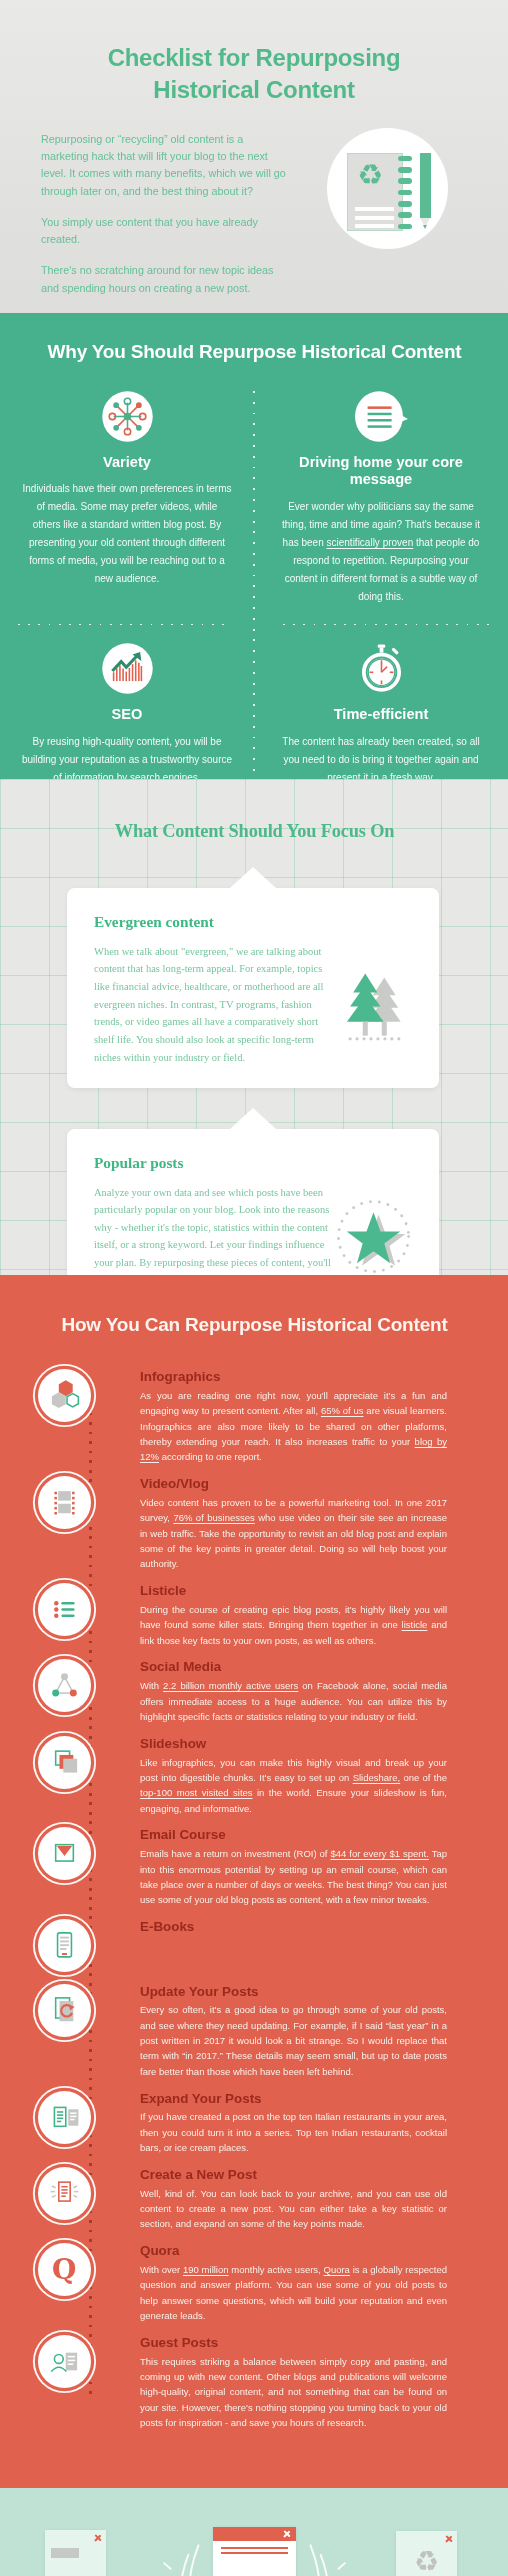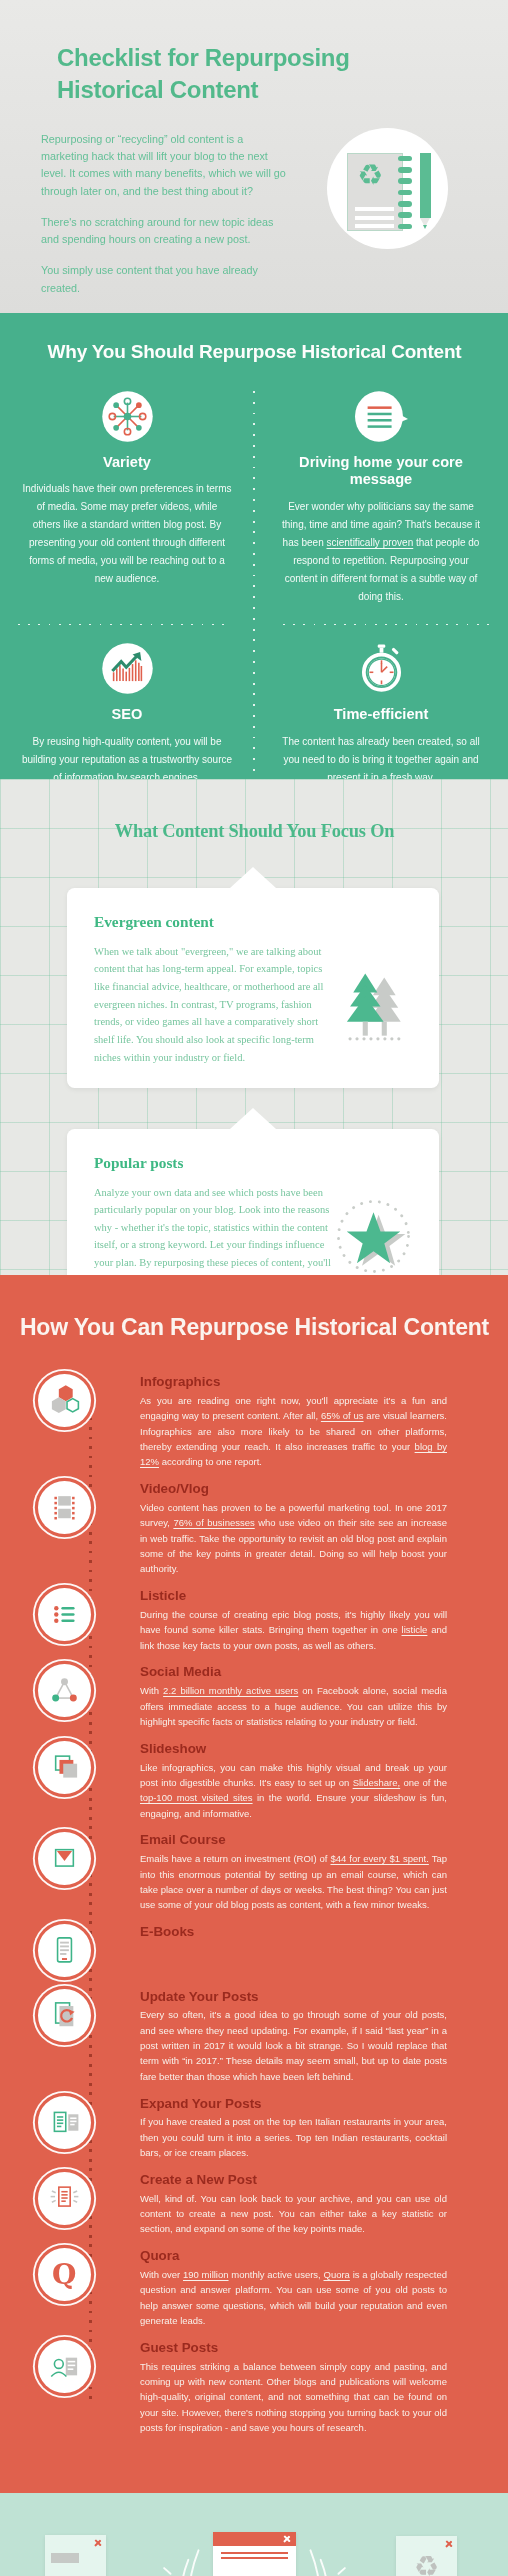--- a/index.html
+++ b/index.html
@@ -1,21 +1,21 @@
 <!DOCTYPE html>
 <html style="font-size:10.2px"><head>
 <meta charset="utf-8">
 <style>
   html,body{margin:0;padding:0;}
   body{width:509px;font-family:"Liberation Sans","DejaVu Sans",sans-serif;background:#fff;}
   *{box-sizing:border-box;}
 
   
   .intro{width:509px;height:313px;background:linear-gradient(180deg,#e9e9e7 0%,#e2e2e0 55%,#dddddb 100%);overflow:hidden;}
-  .intro h1{margin:0;padding-top:42px;text-align:left;font-size:24px;line-height:1.32;font-weight:bold;color:#52b98b;letter-spacing:-0.3px;width:394px;margin-left:57px;}
+  .intro h1{margin:0;padding-top:42px;text-align:center;font-size:24px;line-height:1.32;font-weight:bold;color:#52b98b;letter-spacing:-0.3px;width:394px;margin-left:57px;}
   .intro-row{display:flex;margin-top:25.4px;}
   .intro-text{width:254px;margin-left:41px;color:#65c098;font-size:10.8px;line-height:1.6;}
   .intro-text p{margin:0 6px 14px 0;}
   .intro-badge{position:relative;width:121px;height:121px;background:#fff;border-radius:50%;margin-left:32px;margin-top:-3.2px;flex:none;}
   .nb-page{position:absolute;left:20.3px;top:25.4px;width:56px;height:78px;background:#dededc;border:0.6px solid #b9d8c8;}
   .nb-recycle{position:absolute;left:9px;top:3.8px;font-size:29px;color:#5bbc93;font-family:"DejaVu Sans",sans-serif;}
   .nb-line{position:absolute;left:6.4px;width:39px;height:3.8px;background:#fff;}
   .nb-spiral{position:absolute;left:71px;top:28px;display:flex;flex-direction:column;gap:5.7px;}
   .nb-spiral span{width:14px;height:5.7px;background:#5bbc93;border-radius:3.2px;}
   .nb-pencil{position:absolute;left:93px;top:25.4px;width:10.8px;height:65px;background:#5bbc93;}
@@ -42,21 +42,21 @@
   .card{position:relative;width:372px;margin-left:67px;background:#fff;border-radius:7.6px;box-shadow:0 1.9px 5.1px rgba(0,0,0,.06);padding:21.6px 24px 21.6px 27px;}
   .card.first{margin-top:46px;margin-bottom:41px;}
   .card-notch{position:absolute;top:-21px;left:50%;margin-left:-23.5px;width:0;height:0;border-left:23.5px solid transparent;border-right:23.5px solid transparent;border-bottom:21.6px solid #fff;}
   .card h3{margin:3.8px 0 11.4px;font-size:15.3px;font-weight:bold;color:#3eb883;}
   .card-row{display:flex;}
   .card-row p{margin:0;width:237px;font-size:10.5px;line-height:1.68;color:#76c59e;}
   .card-art{flex:1;display:flex;align-items:center;justify-content:center;}
 
   
   .how{width:509px;background:#e0614d;padding:39px 0 57px;position:relative;overflow:hidden;}
-  .how h2{margin:0 0 33px;text-align:center;font-size:23px;font-weight:bold;color:#fbf4ef;letter-spacing:-0.2px;}
+  .how h2{margin:0 0 33px;text-align:center;font-size:19px;font-weight:bold;color:#fbf4ef;letter-spacing:-0.2px;}
   .how-list{position:relative;}
   .how-rail{position:absolute;left:89px;top:25.4px;bottom:32px;width:2.5px;background:repeating-linear-gradient(to bottom,#a63b2a 0 2.5px,transparent 2.5px 9.5px);}
   .how-item{position:relative;display:flex;margin-bottom:11.4px;}
   .how-badge{flex:none;width:140px;display:flex;justify-content:center;}
   .how-disc{position:relative;width:53px;height:53px;margin-left:-11.4px;background:#fff;border-radius:50%;box-shadow:0 0 0 3.2px #e0614d,0 0 0 5.1px rgba(255,255,255,.95);z-index:2;}
   .how-body{width:307px;}
   .how-body h3{margin:0 0 3.8px;font-size:13.4px;font-weight:bold;color:#9b2a1e;}
   .how-body p{margin:0;font-size:9.5px;line-height:1.62;text-align:justify;color:#f8f0ea;}
   .q-letter{position:absolute;left:0;top:0;width:53px;height:53px;display:flex;align-items:center;justify-content:center;font-family:"DejaVu Serif",serif;font-weight:bold;font-size:28px;color:#e0614d;}
 
@@ -77,22 +77,22 @@
   .f-arcs{position:absolute;inset:0;z-index:2;}
 </style>
 </head>
 <body>
 
 <section class="intro">
   <h1>Checklist for Repurposing Historical Content</h1>
   <div class="intro-row">
     <div class="intro-text">
       <p>Repurposing or “recycling” old content is a marketing hack that will lift your blog to the next level. It comes with many benefits, which we will go through later on, and the best thing about it?</p>
+      <p>You simply use content that you have already created.</p>
       <p>There's no scratching around for new topic ideas and spending hours on creating a new post.</p>
-      <p>You simply use content that you have already created.</p>
     </div>
     <div class="intro-badge">
       <div class="nb-page">
         <span class="nb-recycle">♻</span>
         <span class="nb-line" style="top:53px;"></span>
         <span class="nb-line" style="top:62px;"></span>
         <span class="nb-line" style="top:70px;"></span>
       </div>
       <div class="nb-spiral">
         <span></span>

